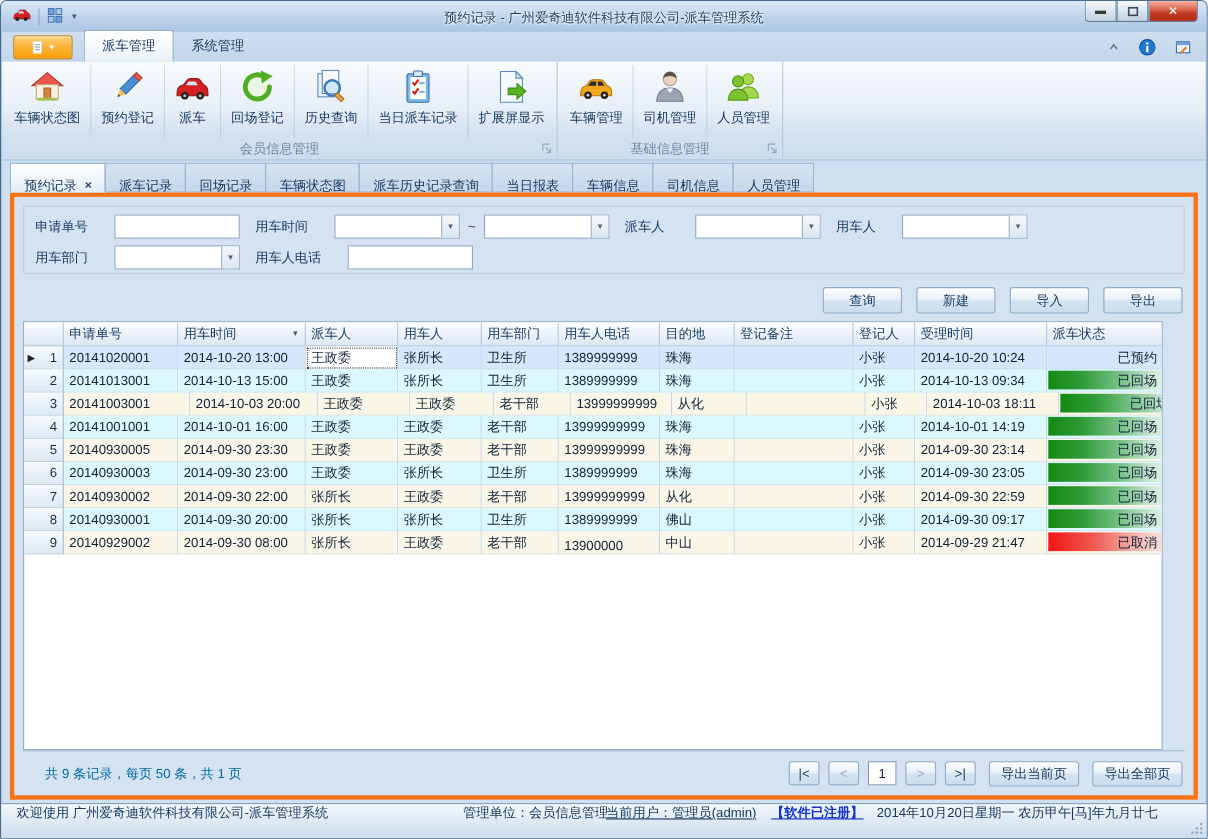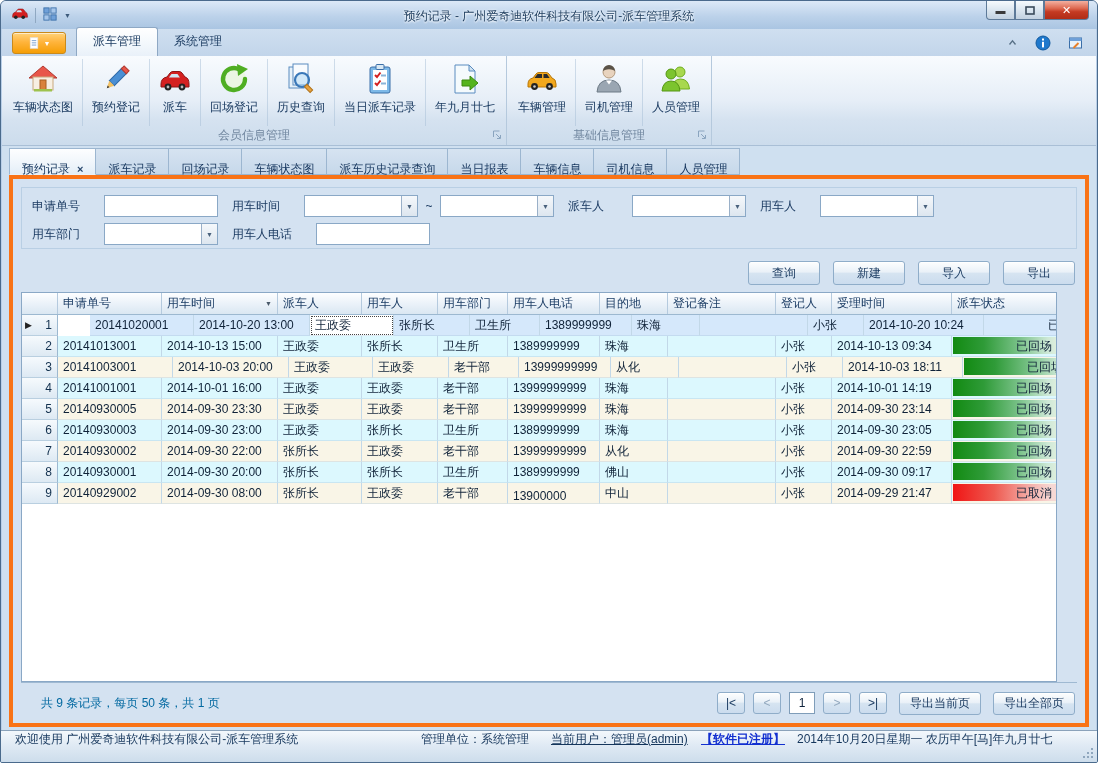--- a/index.html
+++ b/index.html
@@ -239,21 +239,21 @@
             <span class="rlabel">当日派车记录</span>
           </div>
           <div class="rbutton">
             <span class="ricon">
               <svg viewBox="0 0 32 32">
                 <path d="M6 2 h14 l6 6 v22 h-20 z" fill="#f4fafd" stroke="#5a8cc0"></path>
                 <path d="M20 2 l6 6 h-6 z" fill="#cfe2f0" stroke="#5a8cc0"></path>
                 <polygon points="13,17 21,17 21,13 29,20 21,27 21,23 13,23" fill="#55b41e" stroke="#3c8a10"></polygon>
               </svg>
             </span>
-            <span class="rlabel">年九月廿七</span>
+            <span class="rlabel">扩展屏显示</span>
           </div>
         </div>
         <div class="rgroup-footer">
           <span>会员信息管理</span>
           <span class="launcher">
             <svg width="11" height="11" viewBox="0 0 11 11">
               <path d="M1.5 1 h6 M1.5 1 v6" stroke="#8aa4bf" fill="none"></path>
               <path d="M4 4 l4 4" stroke="#8aa4bf"></path>
               <path d="M8.5 5 v3.5 h-3.5" stroke="#8aa4bf" fill="none"></path>
             </svg>
@@ -417,21 +417,21 @@
             <div class="hcell" style="width: 106px;">
               <span>派车状态</span>
             </div>
           </div>
         <div id="grid-body">
             <div class="grow row-selected">
               <div class="cell row-sel" style="width: 36px;">
                 <span class="row-arrow">▶</span>
                 <span>1</span>
               </div>
-              <div class="cell" style="width: 104px; margin-left: 32px;">
+              <div class="cell" style="width: 104px;">
                 <span>20141020001</span>
               </div>
               <div class="cell" style="width: 116px;">
                 <span>2014-10-20 13:00</span>
               </div>
               <div class="cell current-cell" style="width: 84px;">
                 <span>王政委</span>
               </div>
               <div class="cell" style="width: 76px;">
                 <span>张所长</span>
@@ -774,20 +774,20 @@
           <div class="btn nav-btn">&gt;|</div>
           <div class="btn export-btn">导出当前页</div>
           <div class="btn export-btn">导出全部页</div>
         </div>
       </div>
     </div>
   </div>
 
   <div class="statusbar">
     <span class="sb-welcome">欢迎使用 广州爱奇迪软件科技有限公司-派车管理系统</span>
-    <span class="sb-unit">管理单位：系统管理</span>
+    <span class="sb-unit">管理单位：会员信息管理</span>
     <span class="sb-user">当前用户：管理员(admin)</span>
     <span class="sb-license">【软件已注册】</span>
     <span class="sb-date">2014年10月20日星期一 农历甲午[马]年九月廿七</span>
     <span class="grip"></span>
   </div>
 
 </div>
 
 </body></html>

